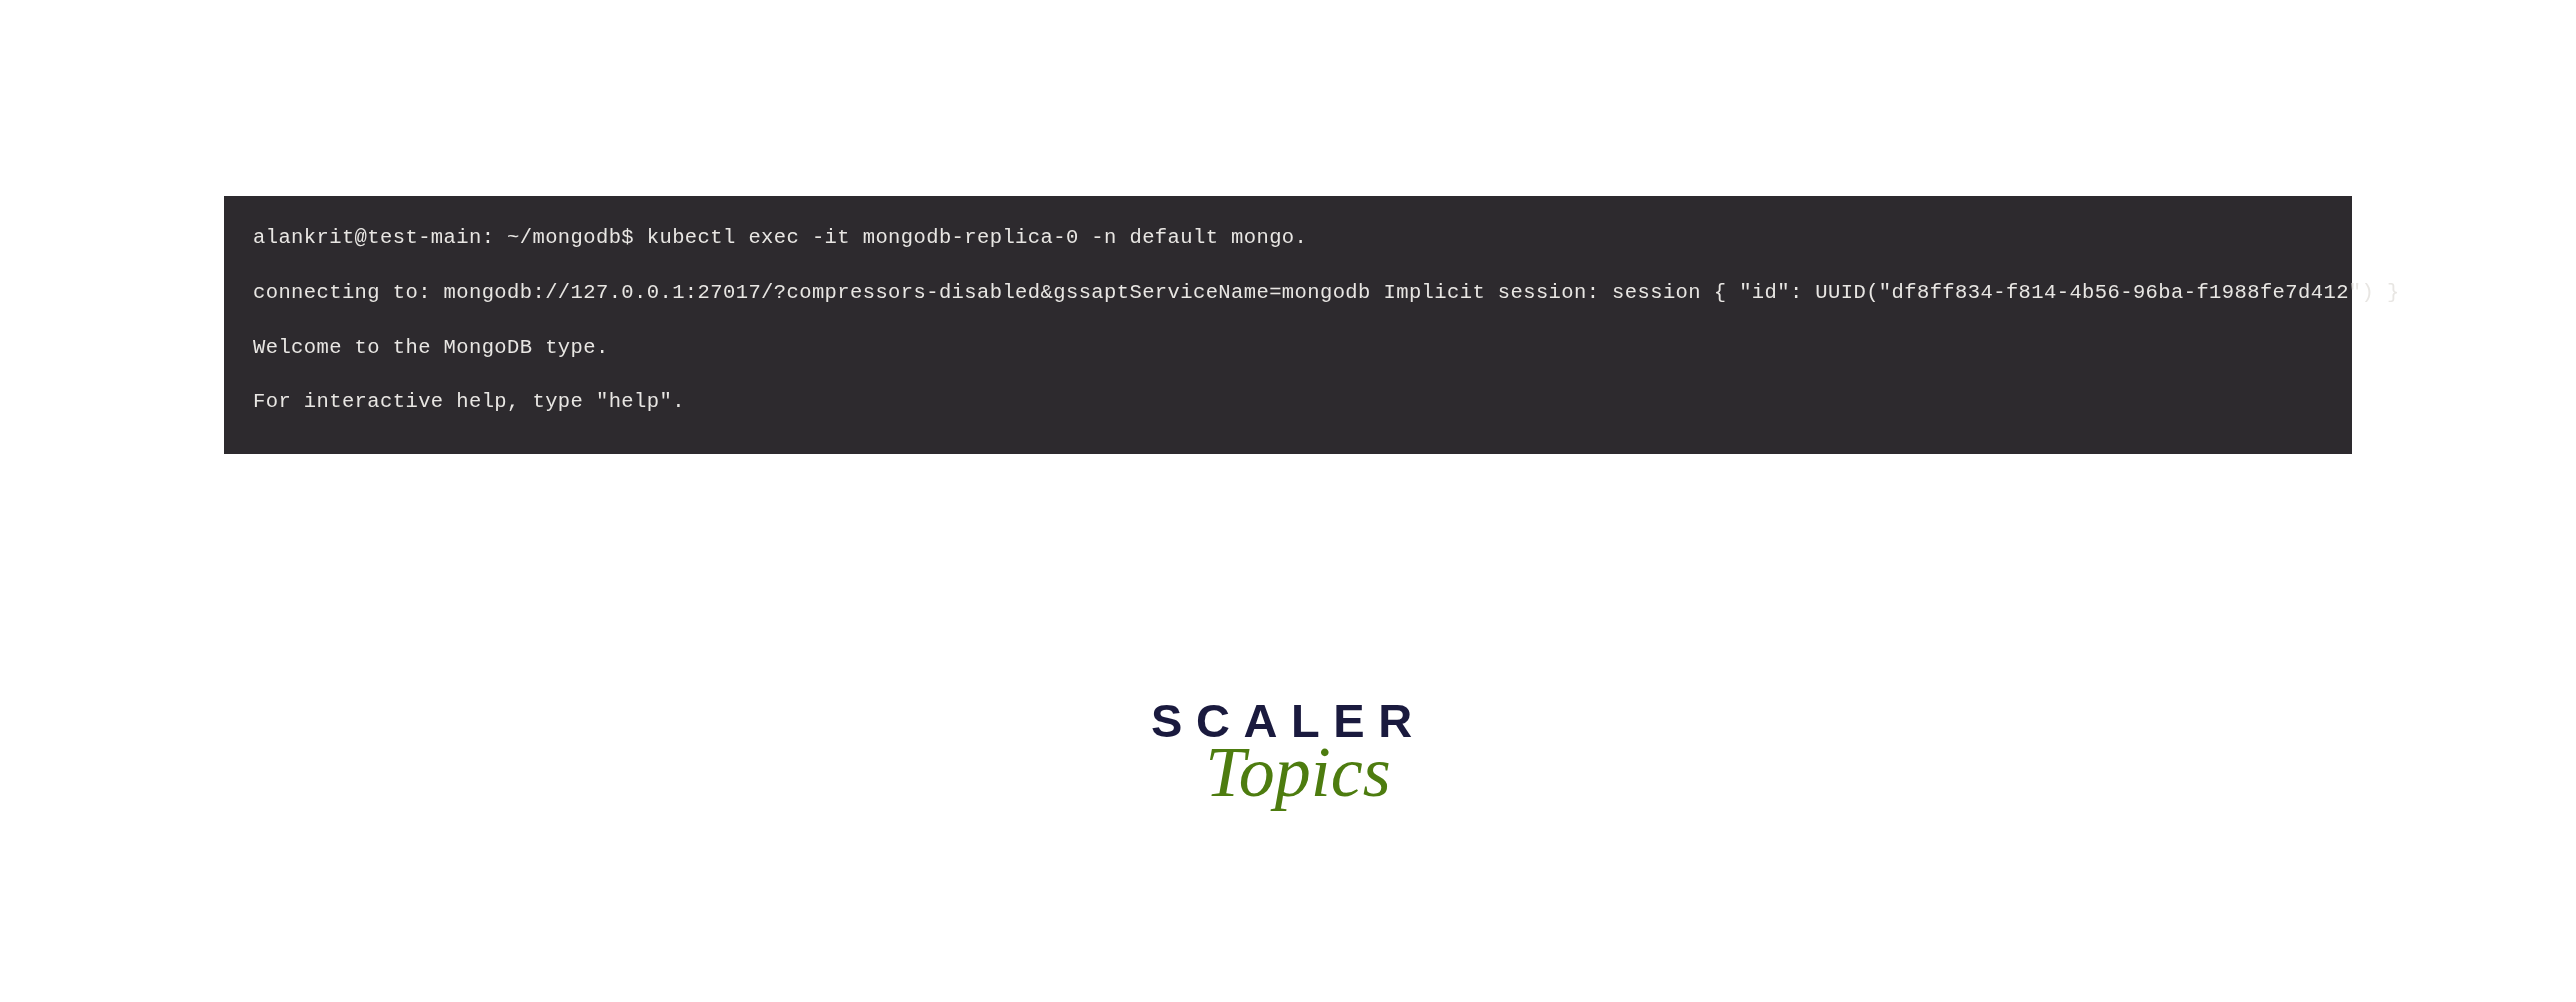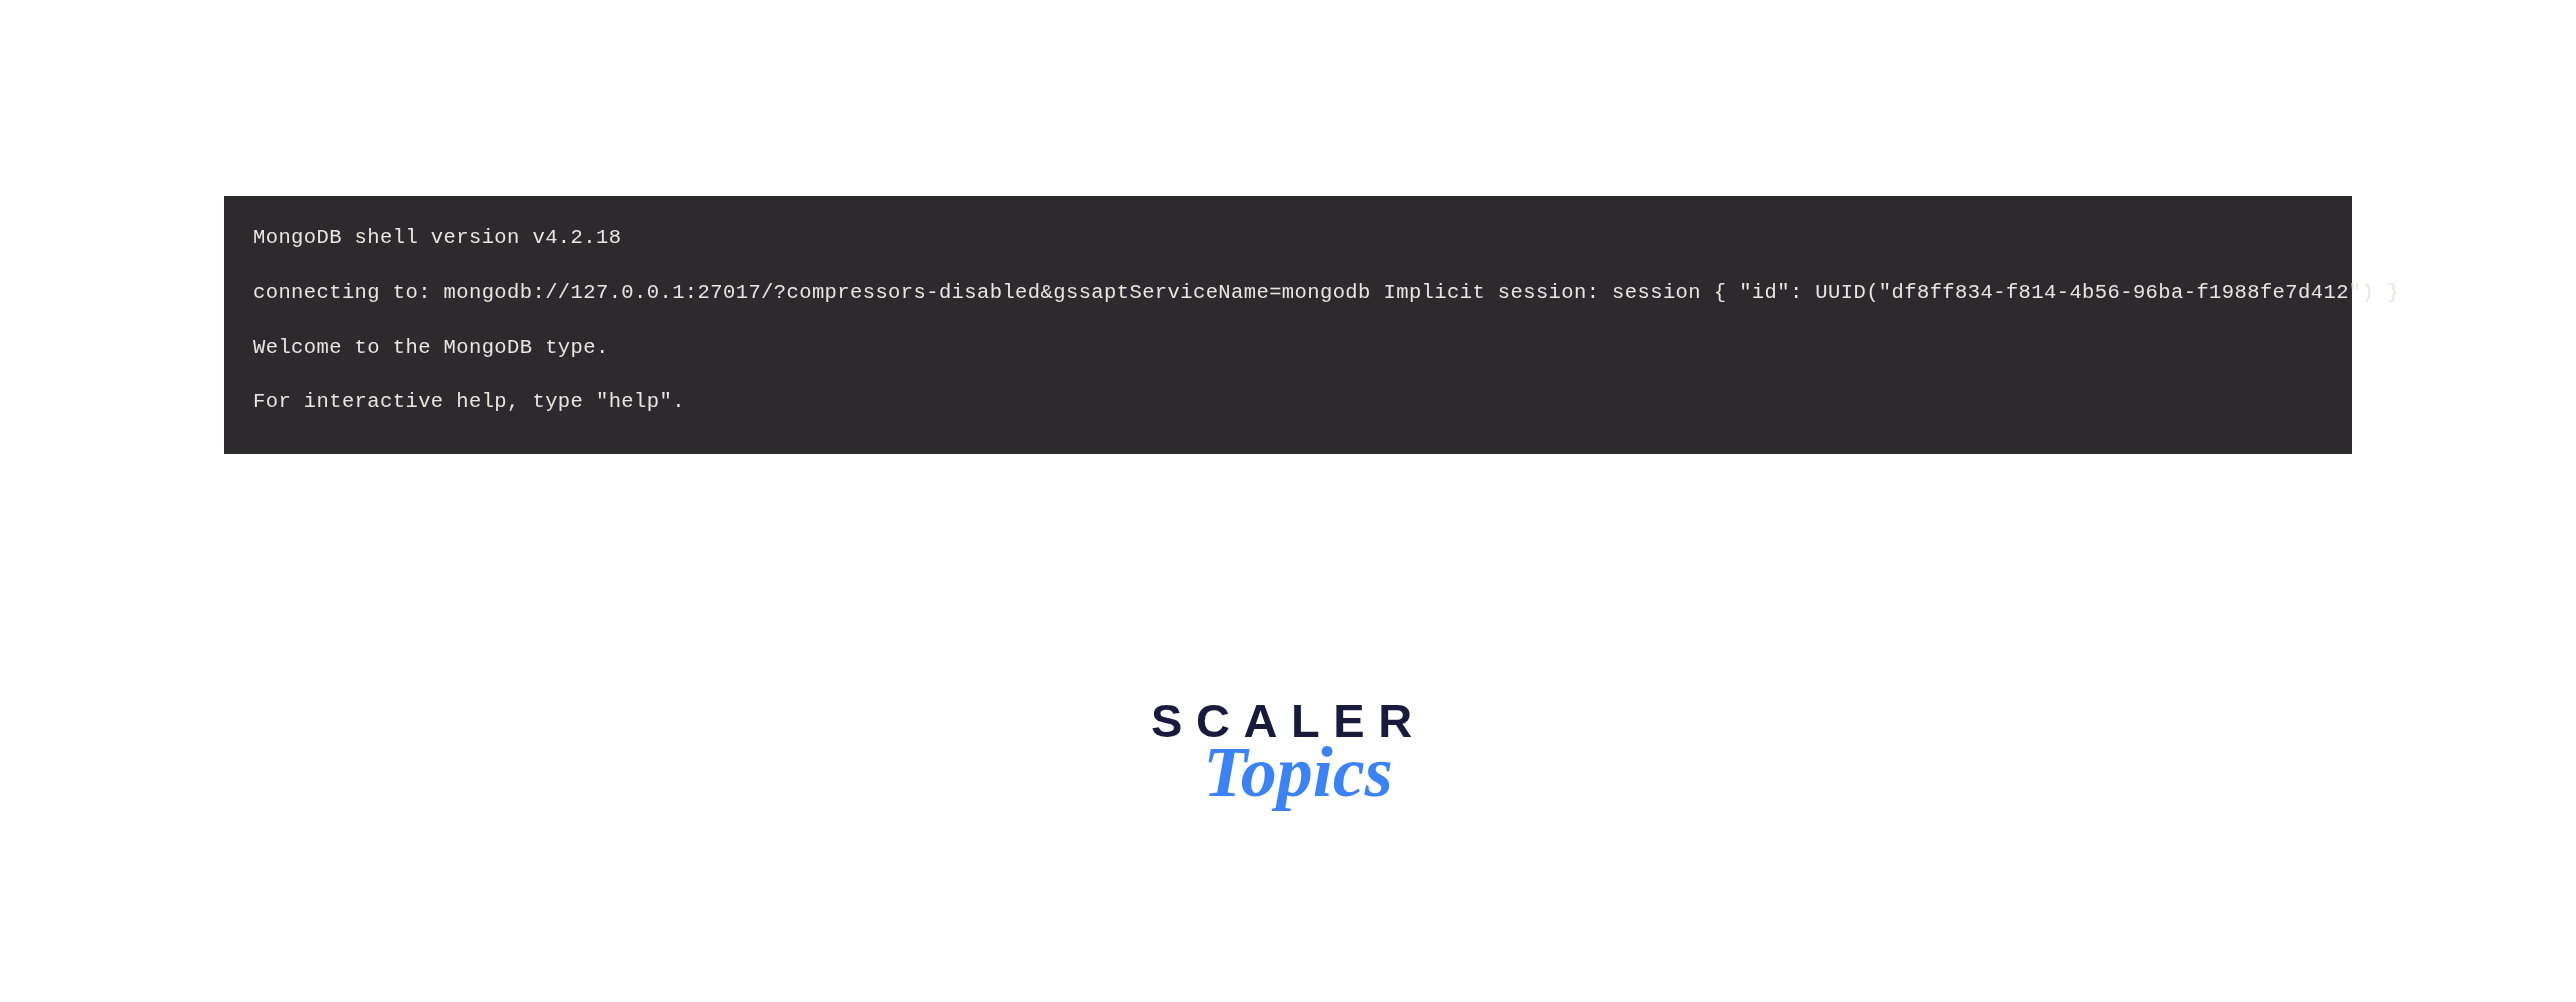--- a/index.html
+++ b/index.html
@@ -45,33 +45,33 @@
     font-family: 'Arial Black', 'Helvetica', sans-serif;
     font-weight: 900;
     font-size: 47px;
     letter-spacing: 13.6px;
     color: #1a1a3e;
     line-height: 1;
   }
   .logo-topics {
     font-family: 'Brush Script MT', 'Segoe Script', cursive;
     font-size: 72px;
-    color: #3b82f6;
+    color: #4d7c0f;
     font-style: italic;
     line-height: 0.9;
     margin-top: -4.5px;
     margin-left: 21px;
-    font-weight: 700;
+    font-weight: 400;
   }
 </style>
 </head>
 <body>
 
 <div class="terminal">
-  <div class="terminal-line">MongoDB shell version v4.2.18</div>
+  <div class="terminal-line">alankrit@test-main: ~/mongodb$ kubectl exec -it mongodb-replica-0 -n default mongo.</div>
   <div class="terminal-line">connecting to: mongodb://127.0.0.1:27017/?compressors-disabled&amp;gssaptServiceName=mongodb Implicit session: session { "id": UUID("df8ff834-f814-4b56-96ba-f1988fe7d412") }</div>
   <div class="terminal-line">Welcome to the MongoDB type.</div>
   <div class="terminal-line">For interactive help, type "help".</div>
 </div>
 
 <div class="logo-container">
   <div class="logo-scaler">SCALER</div>
   <div class="logo-topics">Topics</div>
 </div>
 

